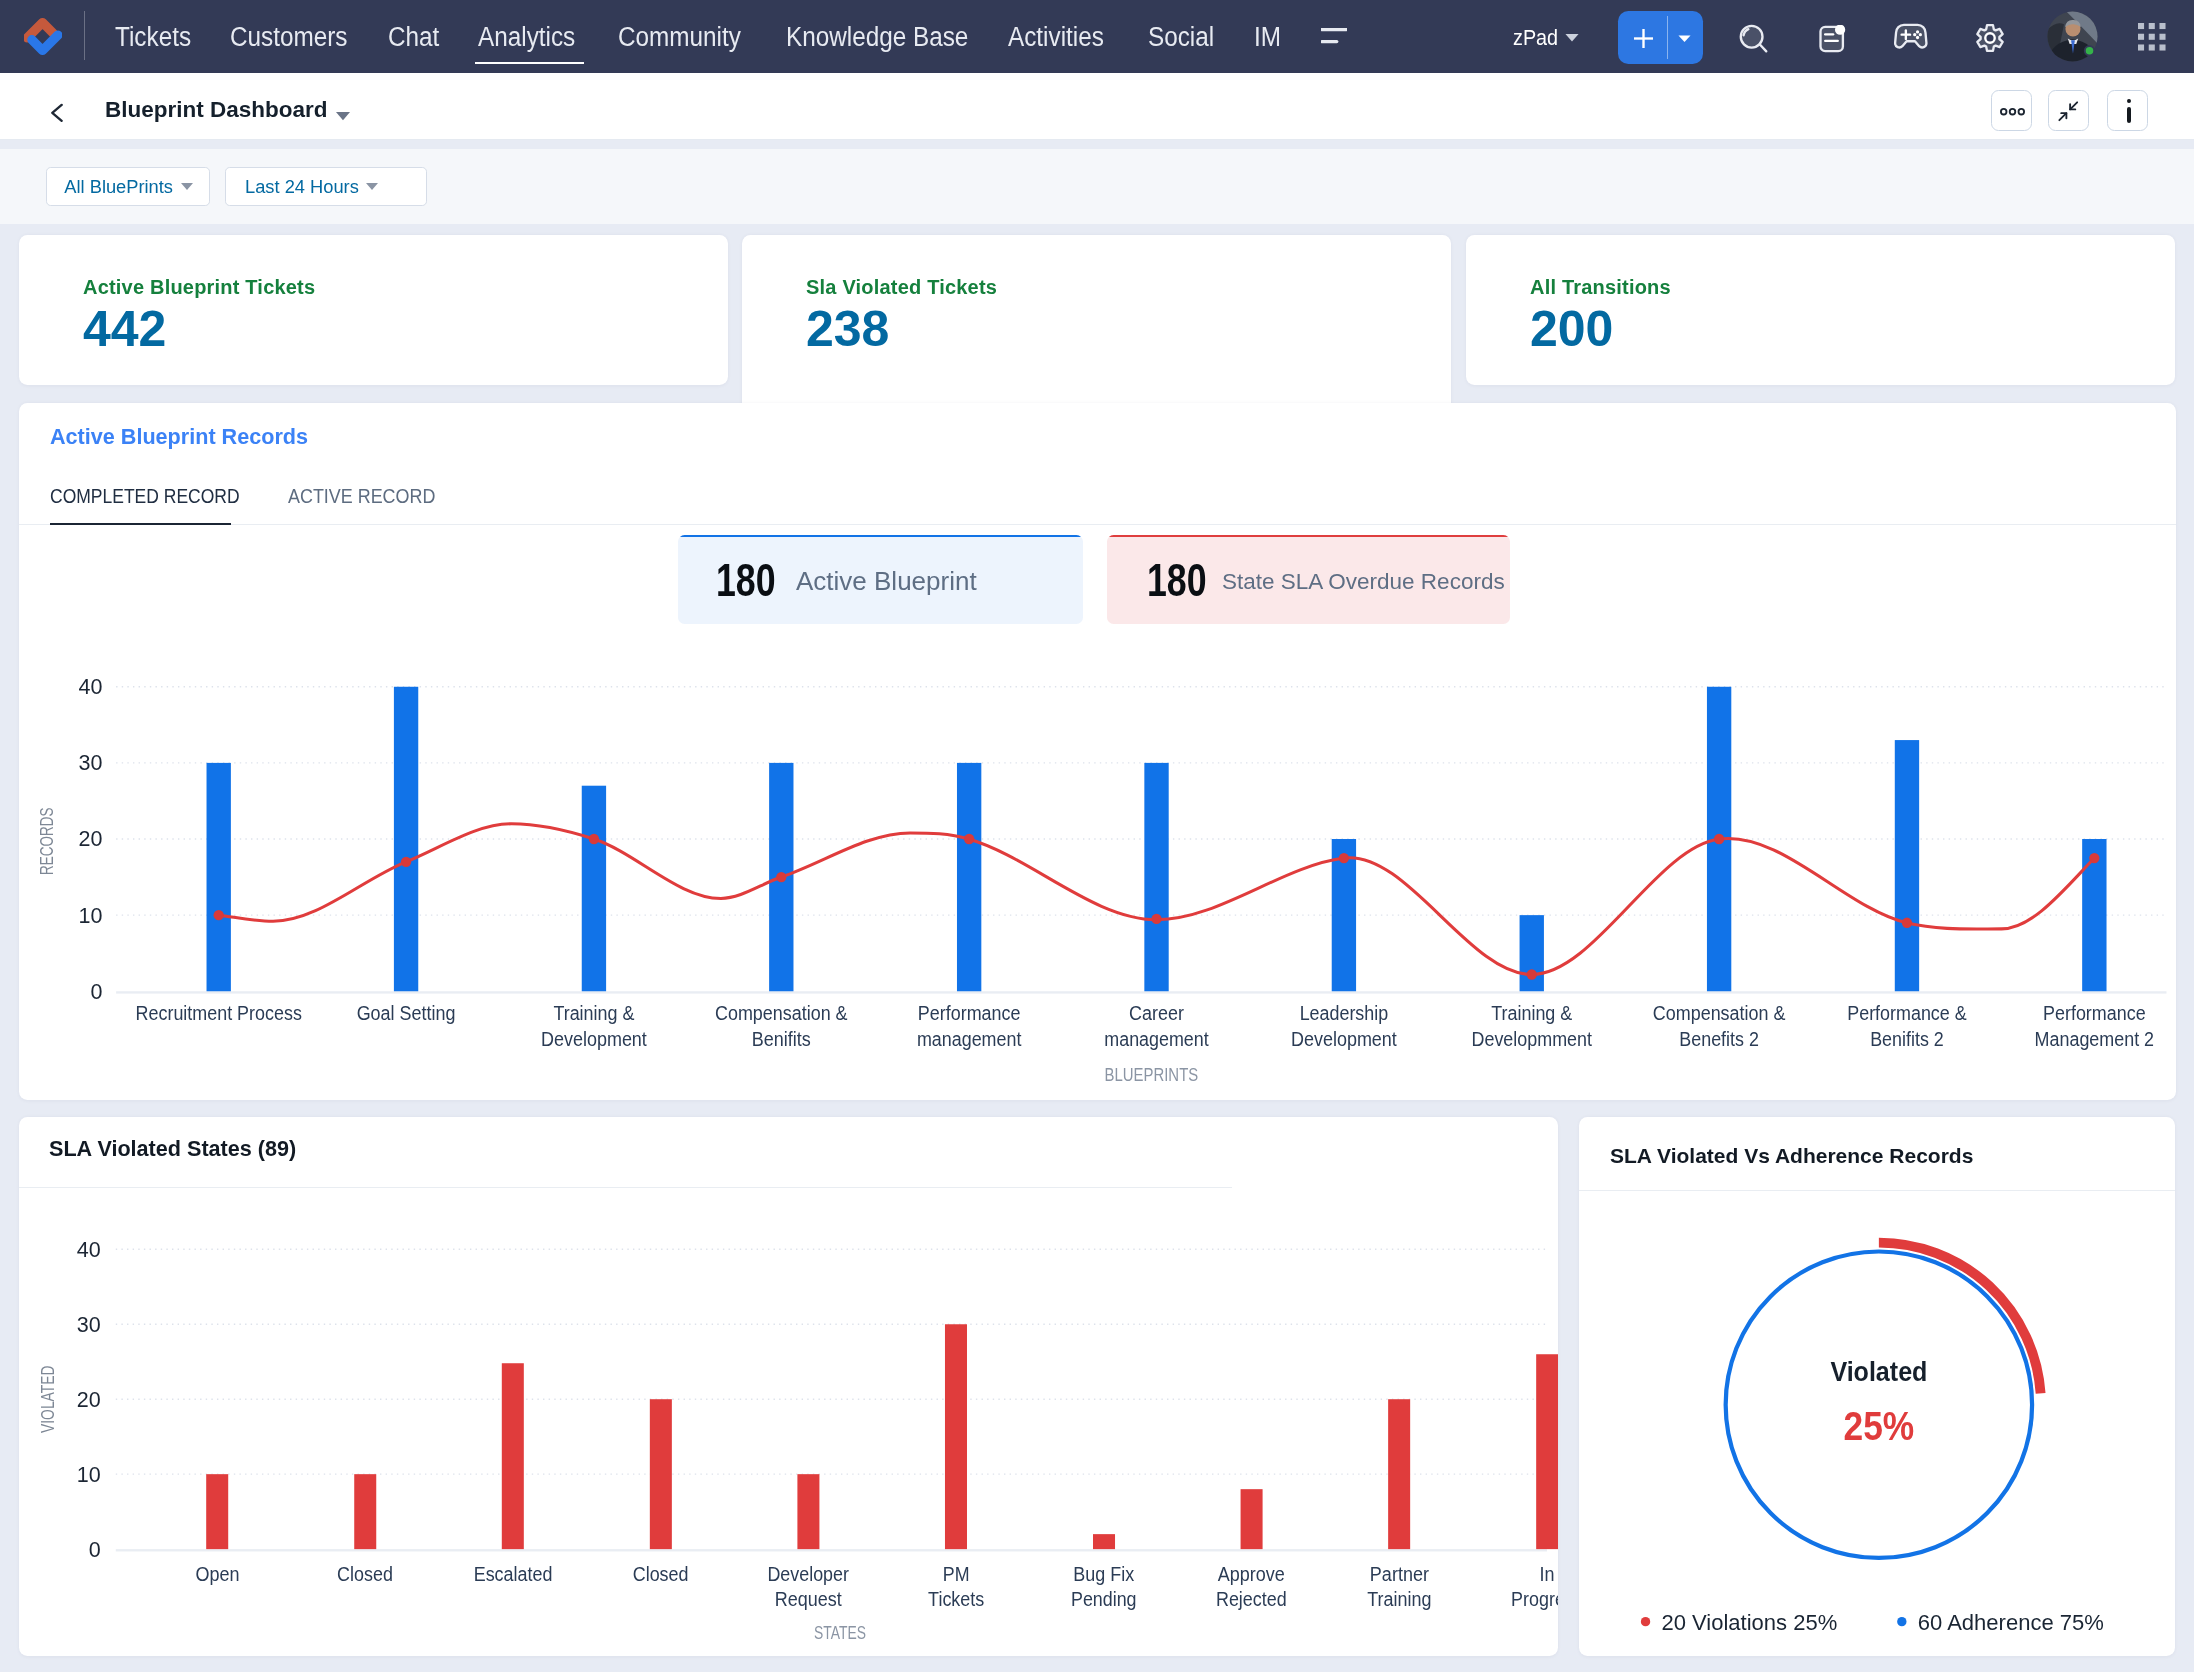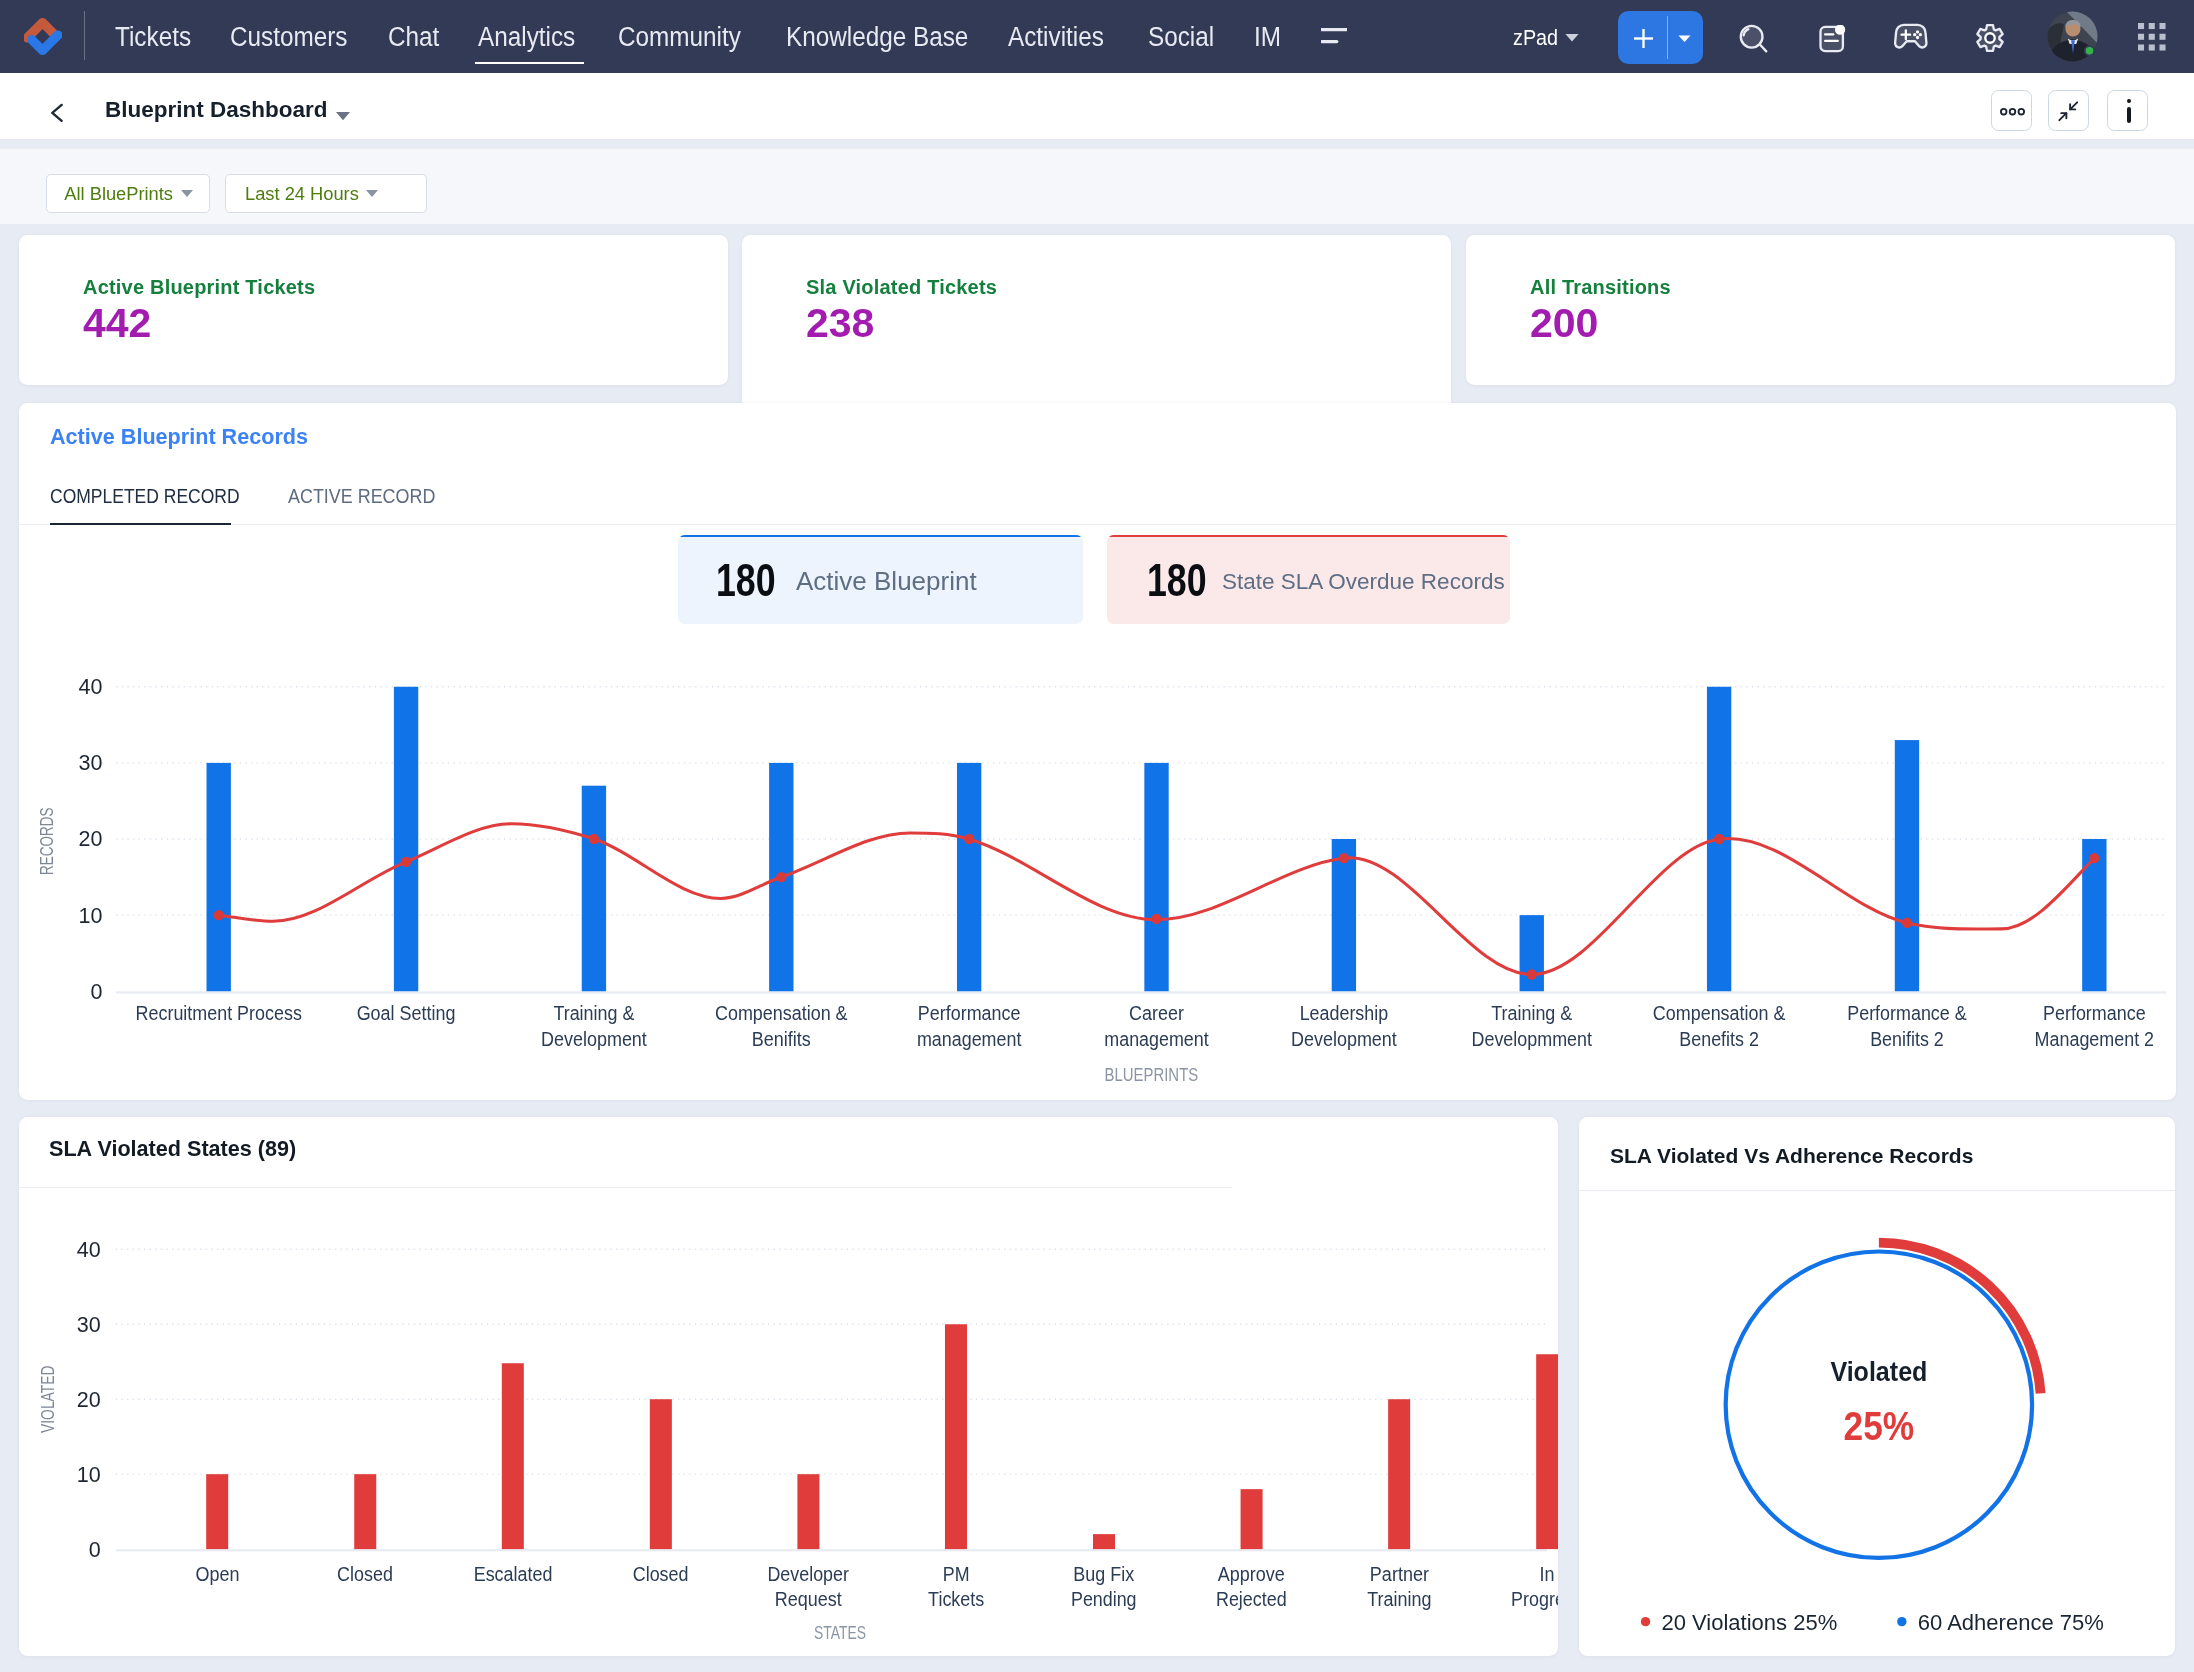--- a/index.html
+++ b/index.html
@@ -9,26 +9,26 @@
 
 #nav { position:absolute; left:0; top:0; width:2194px; height:73px; background:#333a56; }
 #nav .item { position:absolute; top:0; height:73px; line-height:75px; color:#e7eaf1; font-size:27px; white-space:nowrap; transform:scaleX(0.9); transform-origin:left center; }
 #nav .sep { position:absolute; left:84px; top:10.8px; width:0.9px; height:49px; background:rgba(255,255,255,0.28); }
 #nav .under { position:absolute; height:2.3px; background:#ffffff; top:62px; }
 
 #hdr { position:absolute; left:0; top:73px; width:2194px; height:67px; background:#ffffff; border-bottom:0.9px solid #e5eaf1; }
 #hdr .title { position:absolute; left:105px; top:24.4px; font-size:22.5px; font-weight:bold; color:#15202c; }
 .hbtn { position:absolute; top:17.3px; width:41px; height:41px; background:#fff; border:0.9px solid #ccd7e5; border-radius:7.5px; }
 
-.chip { position:absolute; top:167px; height:39px; background:#fff; border:0.9px solid #d6dde8; border-radius:4.7px; font-size:18.3px; color:#4d7c0f; line-height:38px; white-space:nowrap;margin-top:7px; }
+.chip { position:absolute; top:167px; height:39px; background:#fff; border:0.9px solid #d6dde8; border-radius:4.7px; font-size:18.3px; color:#0369a1; line-height:38px; white-space:nowrap; }
 .chip .car { display:inline-block; width:0; height:0; border-left:6.6px solid transparent; border-right:6.6px solid transparent; border-top:7.5px solid #8a94a4; vertical-align:middle; margin-left:7.5px; margin-top:-3.8px;}
 
 .card { position:absolute; background:#fff; border-radius:8.4px; box-shadow:0 0.9px 3.8px rgba(30,40,70,0.05); }
 .statlab { position:absolute; left:64px; top:41px; font-size:20px; font-weight:bold; color:#15803d; letter-spacing:0.2px; }
-.statnum { position:absolute; left:64px; top:65px; font-size:41px; font-weight:bold; color:#a21caf; }
+.statnum { position:absolute; left:64px; top:65px; font-size:50px; font-weight:bold; color:#0369a1; }
 
 #bigcard { left:19px; top:403px; width:2157px; height:697px; }
 #bigcard .ttl { position:absolute; left:31px; top:20.6px; font-size:21.6px; font-weight:bold; color:#3b82f6; }
 .tab1 { position:absolute; left:31px; top:81px; font-size:20.6px; color:#202e42; transform:scaleX(0.85); transform-origin:left center; }
 .tab2 { position:absolute; left:269px; top:81px; font-size:20.6px; color:#5d6c80; transform:scaleX(0.87); transform-origin:left center; }
 #bigcard .tabline { position:absolute; left:0; top:121px; width:2157px; height:0.9px; background:#e9edf2; }
 #bigcard .tabu { position:absolute; left:30.5px; top:120px; width:181px; height:2.3px; background:#1b2534; }
 .bchip { position:absolute; top:132px; height:89px; border-radius:6.6px; overflow:hidden; }
 .bchip .bar { position:absolute; left:0; top:0; width:100%; height:2.3px; }
 .bchip .num { position:absolute; top:17px; font-size:47px; transform:scaleX(0.76); transform-origin:left center; font-weight:bold; color:#0a0e13; }

